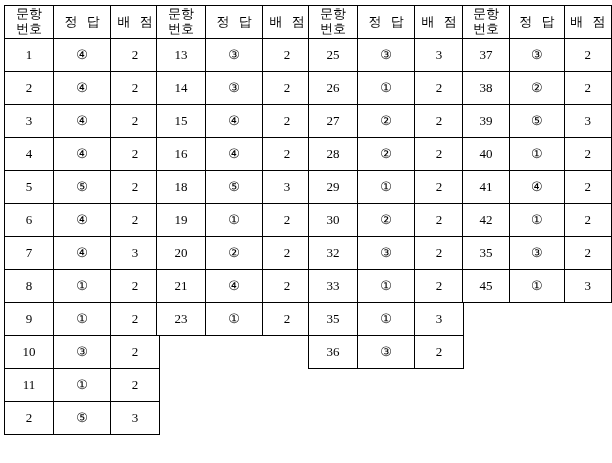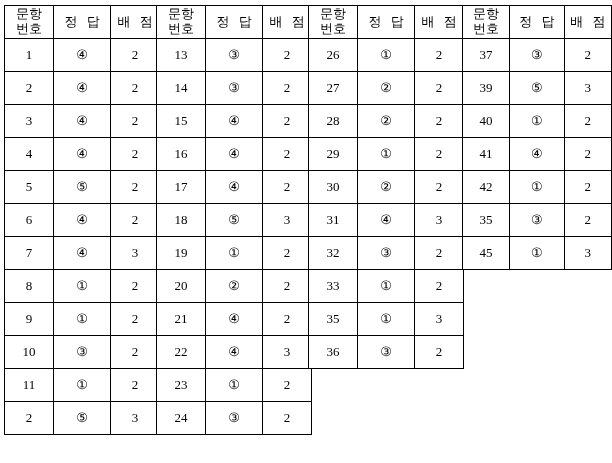--- a/index.html
+++ b/index.html
@@ -176,57 +176,42 @@
           <td class="col-no">15</td>
           <td class="col-ans circled">④</td>
           <td class="col-pt">2</td>
         </tr>
         <tr>
           <td class="col-no">16</td>
           <td class="col-ans circled">④</td>
           <td class="col-pt">2</td>
         </tr>
         <tr>
-          <td class="col-no">17</td>
-          <td class="col-ans circled">④</td>
-          <td class="col-pt">2</td>
-        </tr>
-        <tr>
           <td class="col-no">18</td>
           <td class="col-ans circled">⑤</td>
           <td class="col-pt">3</td>
         </tr>
         <tr>
           <td class="col-no">19</td>
           <td class="col-ans circled">①</td>
           <td class="col-pt">2</td>
         </tr>
         <tr>
           <td class="col-no">20</td>
           <td class="col-ans circled">②</td>
           <td class="col-pt">2</td>
         </tr>
         <tr>
           <td class="col-no">21</td>
           <td class="col-ans circled">④</td>
           <td class="col-pt">2</td>
         </tr>
         <tr>
-          <td class="col-no">22</td>
-          <td class="col-ans circled">④</td>
-          <td class="col-pt">3</td>
-        </tr>
-        <tr>
           <td class="col-no">23</td>
           <td class="col-ans circled">①</td>
-          <td class="col-pt">2</td>
-        </tr>
-        <tr>
-          <td class="col-no">24</td>
-          <td class="col-ans circled">③</td>
           <td class="col-pt">2</td>
         </tr>
       </tbody>
   </table>
 
   <table class="answer-table" id="block3">
     <thead>
       <tr>
         <th class="col-no head">
           <span class="two-line">문항</span>
@@ -235,20 +220,25 @@
         <th class="col-ans head">
           <span class="spaced">정 답</span>
         </th>
         <th class="col-pt head">
           <span class="spaced">배 점</span>
         </th>
       </tr>
     </thead>
     <tbody>
         <tr>
+          <td class="col-no">25</td>
+          <td class="col-ans circled">③</td>
+          <td class="col-pt">3</td>
+        </tr>
+        <tr>
           <td class="col-no">26</td>
           <td class="col-ans circled">①</td>
           <td class="col-pt">2</td>
         </tr>
         <tr>
           <td class="col-no">27</td>
           <td class="col-ans circled">②</td>
           <td class="col-pt">2</td>
         </tr>
         <tr>
@@ -258,25 +248,20 @@
         </tr>
         <tr>
           <td class="col-no">29</td>
           <td class="col-ans circled">①</td>
           <td class="col-pt">2</td>
         </tr>
         <tr>
           <td class="col-no">30</td>
           <td class="col-ans circled">②</td>
           <td class="col-pt">2</td>
-        </tr>
-        <tr>
-          <td class="col-no">31</td>
-          <td class="col-ans circled">④</td>
-          <td class="col-pt">3</td>
         </tr>
         <tr>
           <td class="col-no">32</td>
           <td class="col-ans circled">③</td>
           <td class="col-pt">2</td>
         </tr>
         <tr>
           <td class="col-no">33</td>
           <td class="col-ans circled">①</td>
           <td class="col-pt">2</td>
@@ -309,20 +294,25 @@
         </th>
       </tr>
     </thead>
     <tbody>
         <tr>
           <td class="col-no">37</td>
           <td class="col-ans circled">③</td>
           <td class="col-pt">2</td>
         </tr>
         <tr>
+          <td class="col-no">38</td>
+          <td class="col-ans circled">②</td>
+          <td class="col-pt">2</td>
+        </tr>
+        <tr>
           <td class="col-no">39</td>
           <td class="col-ans circled">⑤</td>
           <td class="col-pt">3</td>
         </tr>
         <tr>
           <td class="col-no">40</td>
           <td class="col-ans circled">①</td>
           <td class="col-pt">2</td>
         </tr>
         <tr>

